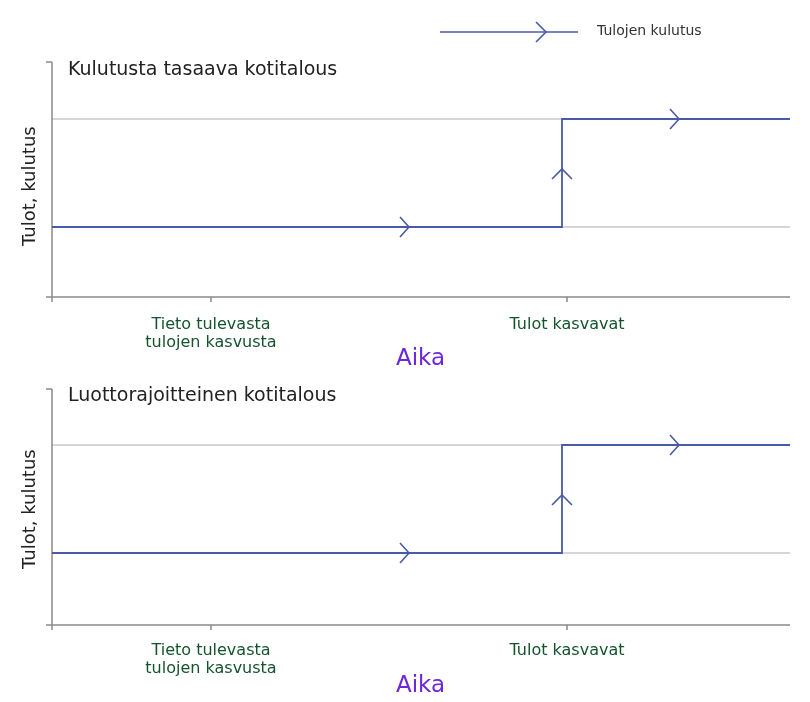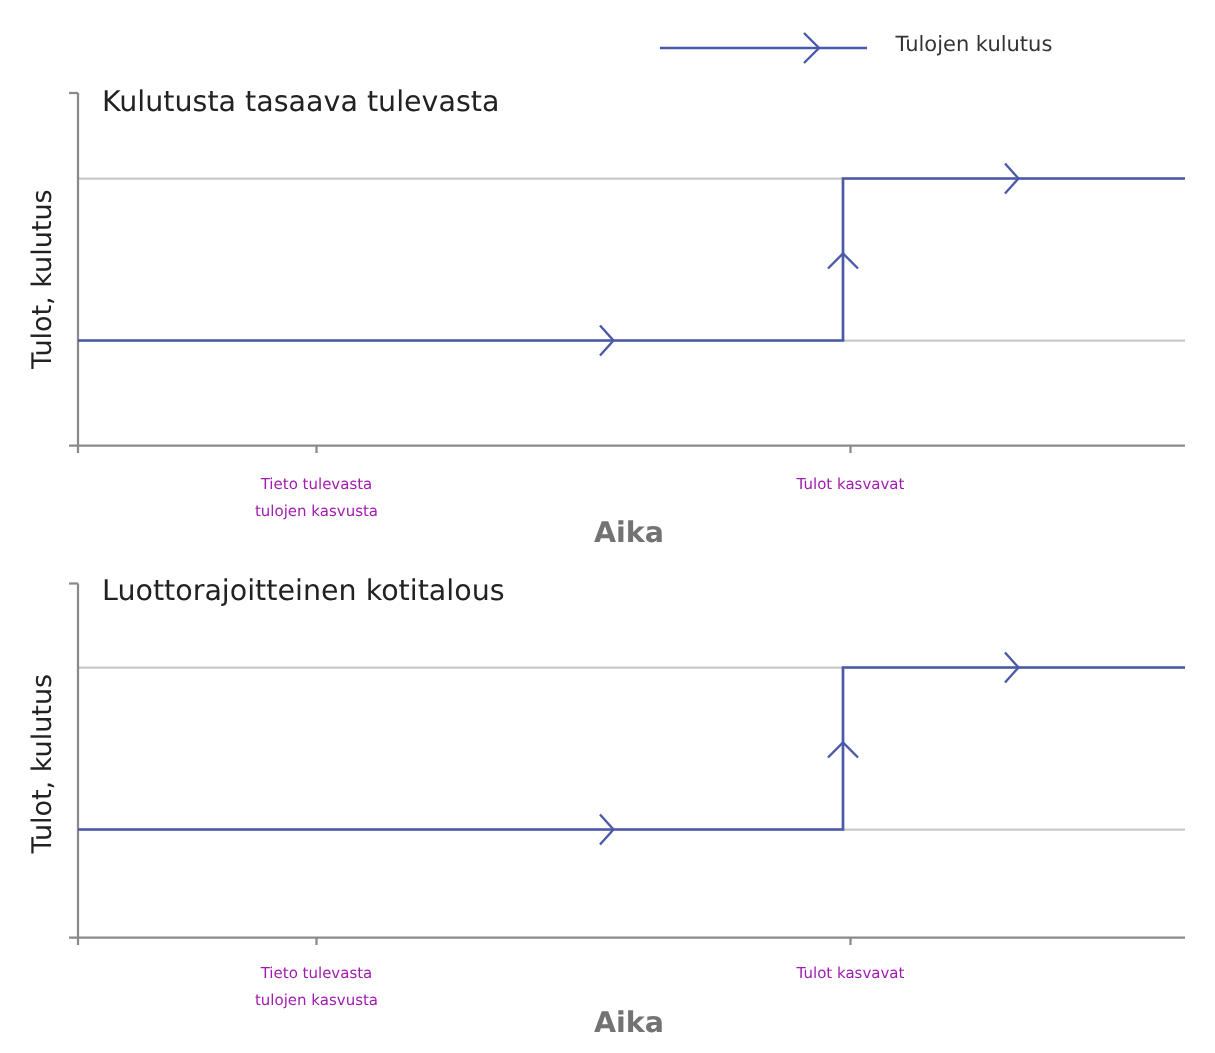--- a/index.html
+++ b/index.html
@@ -6,22 +6,22 @@
   body { width: 810px; height: 702px; position: relative; overflow: hidden;
          font-family: "DejaVu Sans", "Liberation Sans", sans-serif; color: #222; }
   .legend { position: absolute; left: 440px; top: 18px; height: 28px; width: 320px; }
   .legend svg { position: absolute; left: 0; top: 0; }
   .legend-label { position: absolute; left: 157px; top: 4px; font-size: 14px; color: #333; white-space: nowrap; }
   .panel { position: absolute; left: 0; width: 810px; }
   .panel svg { position: absolute; left: 0; top: 0; }
   .panel-title { position: absolute; left: 68px; font-size: 19px; color: #222; white-space: nowrap; }
   .ylabel { position: absolute; font-size: 18px; color: #222; white-space: nowrap;
             transform: rotate(-90deg); transform-origin: left top; }
-  .xtick-label { position: absolute; font-size: 10px; color: #a21caf; text-align: center; line-height: 18px; white-space: nowrap; }
-  .xlabel { position: absolute; font-size: 19px; color: #737373; font-weight: bold; }
+  .xtick-label { position: absolute; font-size: 16px; color: #14532d; text-align: center; line-height: 18px; white-space: nowrap; }
+  .xlabel { position: absolute; font-size: 23px; color: #6d28d9; }
 </style>
 </head>
 <body>
 
 <div class="legend">
   <svg width="150" height="28">
     <line x1="0" y1="14" x2="138" y2="14" stroke="#4b5aa8" stroke-width="1.6"></line>
     <polyline points="96,4 106,14 96,24" fill="none" stroke="#4b5aa8" stroke-width="1.6"></polyline>
   </svg>
   <span class="legend-label">Tulojen kulutus</span>
@@ -38,21 +38,21 @@
     <line x1="46" y1="297" x2="790" y2="297" stroke="#8a8a8a" stroke-width="1.5"></line>
     <line x1="52" y1="297" x2="52" y2="302" stroke="#8a8a8a" stroke-width="1.5"></line>
     <line x1="211" y1="297" x2="211" y2="302" stroke="#8a8a8a" stroke-width="1.5"></line>
     <line x1="567" y1="297" x2="567" y2="302" stroke="#8a8a8a" stroke-width="1.5"></line>
 
     <polyline points="52,227 562,227 562,119 790,119" fill="none" stroke="#4b5aa8" stroke-width="1.8"></polyline>
     <polyline points="400,217 409,227 400,237" fill="none" stroke="#4b5aa8" stroke-width="1.6"></polyline>
     <polyline points="552,179 562,169 572,179" fill="none" stroke="#4b5aa8" stroke-width="1.6"></polyline>
     <polyline points="670,109 679,119 670,129" fill="none" stroke="#4b5aa8" stroke-width="1.6"></polyline>
   </svg>
-  <div class="panel-title" style="top:57px;">Kulutusta tasaava tulevasta</div>
+  <div class="panel-title" style="top:57px;">Kulutusta tasaava kotitalous</div>
   <div class="ylabel" style="left:18px; top:246px;">Tulot, kulutus</div>
   <div class="xtick-label" style="left:131px; width:160px; top:315px;">
     <div>Tieto tulevasta</div>
     <div>tulojen kasvusta</div>
   </div>
   <div class="xtick-label" style="left:487px; width:160px; top:315px;">
     <div>Tulot kasvavat</div>
   </div>
   <div class="xlabel" style="left:396px; top:344px;">Aika</div>
 </div>

